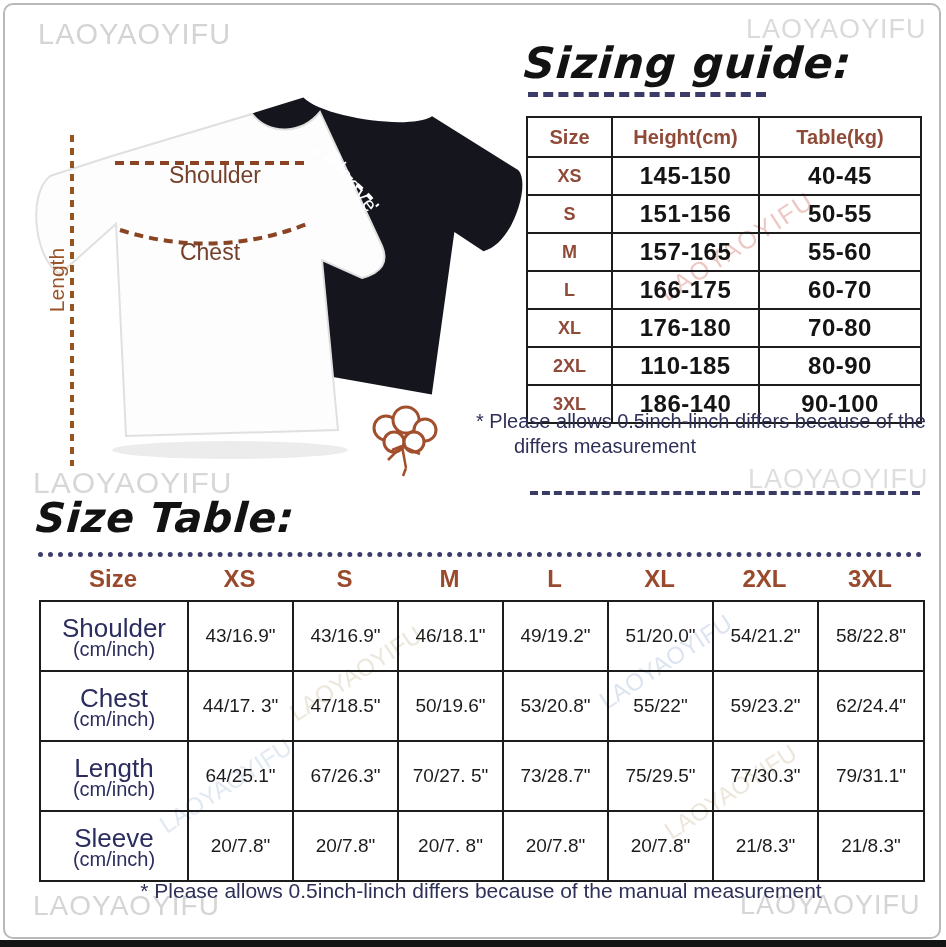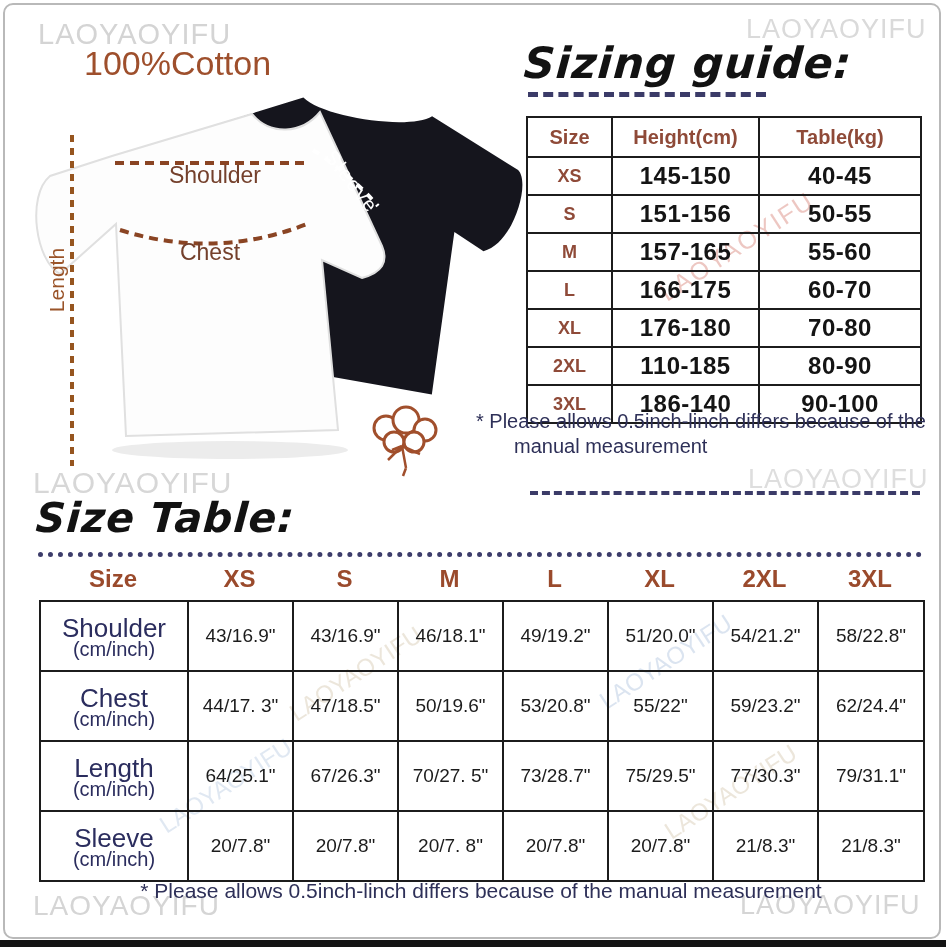--- a/index.html
+++ b/index.html
@@ -84,21 +84,20 @@
   <span class="wm wm-pink">LAOYAOYIFU</span>
   <span class="wm wm-ml">LAOYAOYIFU</span>
   <span class="wm wm-mr">LAOYAOYIFU</span>
   <span class="wm wm-bt1">LAOYAOYIFU</span>
   <span class="wm wm-bt2">LAOYAOYIFU</span>
   <span class="wm wm-bt3">LAOYAOYIFU</span>
   <span class="wm wm-bt4">LAOYAOYIFU</span>
   <span class="wm wm-bl">LAOYAOYIFU</span>
   <span class="wm wm-br">LAOYAOYIFU</span>
 
-  <div class="cotton-label">100%Cotton</div>
 
   <svg id="shirt-svg" viewBox="0 0 530 400">
     <path d="M258,30 C280,46 368,44 388,26 L482,64 C497,74 490,138 462,150 L430,136 L436,300 L232,300 L238,136 L206,150 C183,140 170,84 180,70 Z" fill="#15151d" transform="rotate(10 330 170)"></path>
     <ellipse cx="210" cy="372" rx="118" ry="9" fill="#ececec"></ellipse>
     <path d="M232,36 C250,58 282,56 300,34 L362,168 Q372,192 342,200 L302,182 L318,352 L106,358 L96,146 L40,196 C16,184 6,118 30,98 L92,78 Z" fill="#fdfdfd" stroke="#e0e0e0" stroke-width="2"></path>
     <path d="M95,85 L290,85" stroke="#8a4423" stroke-width="4" stroke-dasharray="9,6" fill="none"></path>
     <path d="M100,152 Q195,182 287,146" stroke="#8a4423" stroke-width="4" stroke-dasharray="9,6" fill="none"></path>
     <path d="M52,57 L52,388" stroke="#96551f" stroke-width="4" stroke-dasharray="7,6" fill="none"></path>
     <path d="M293,72 Q330,96 358,128" stroke="#ffffff" stroke-width="4" stroke-dasharray="7,7" fill="none"></path>
     <g transform="translate(346,330)" stroke="#a14f2c" stroke-width="3" fill="#ffffff">
@@ -164,21 +163,21 @@
       </tr>
       <tr>
         <td class="size-col">3XL</td>
         <td class="val">186-140</td>
         <td class="val">90-100</td>
       </tr>
     </tbody>
   </table>
 
   <div class="note sg-note1">* Please allows 0.5inch-linch differs because of the</div>
-  <div class="note sg-note2">manual measurement</div>
+  <div class="note sg-note2">differs measurement</div>
   <div class="sg-divider"></div>
 
   <div class="hand-title st-title">Size Table:</div>
   <div class="st-underline"></div>
 
   <div class="st-header">
     <div class="c0">Size</div>
     <div class="c">XS</div>
     <div class="c">S</div>
     <div class="c">M</div>

